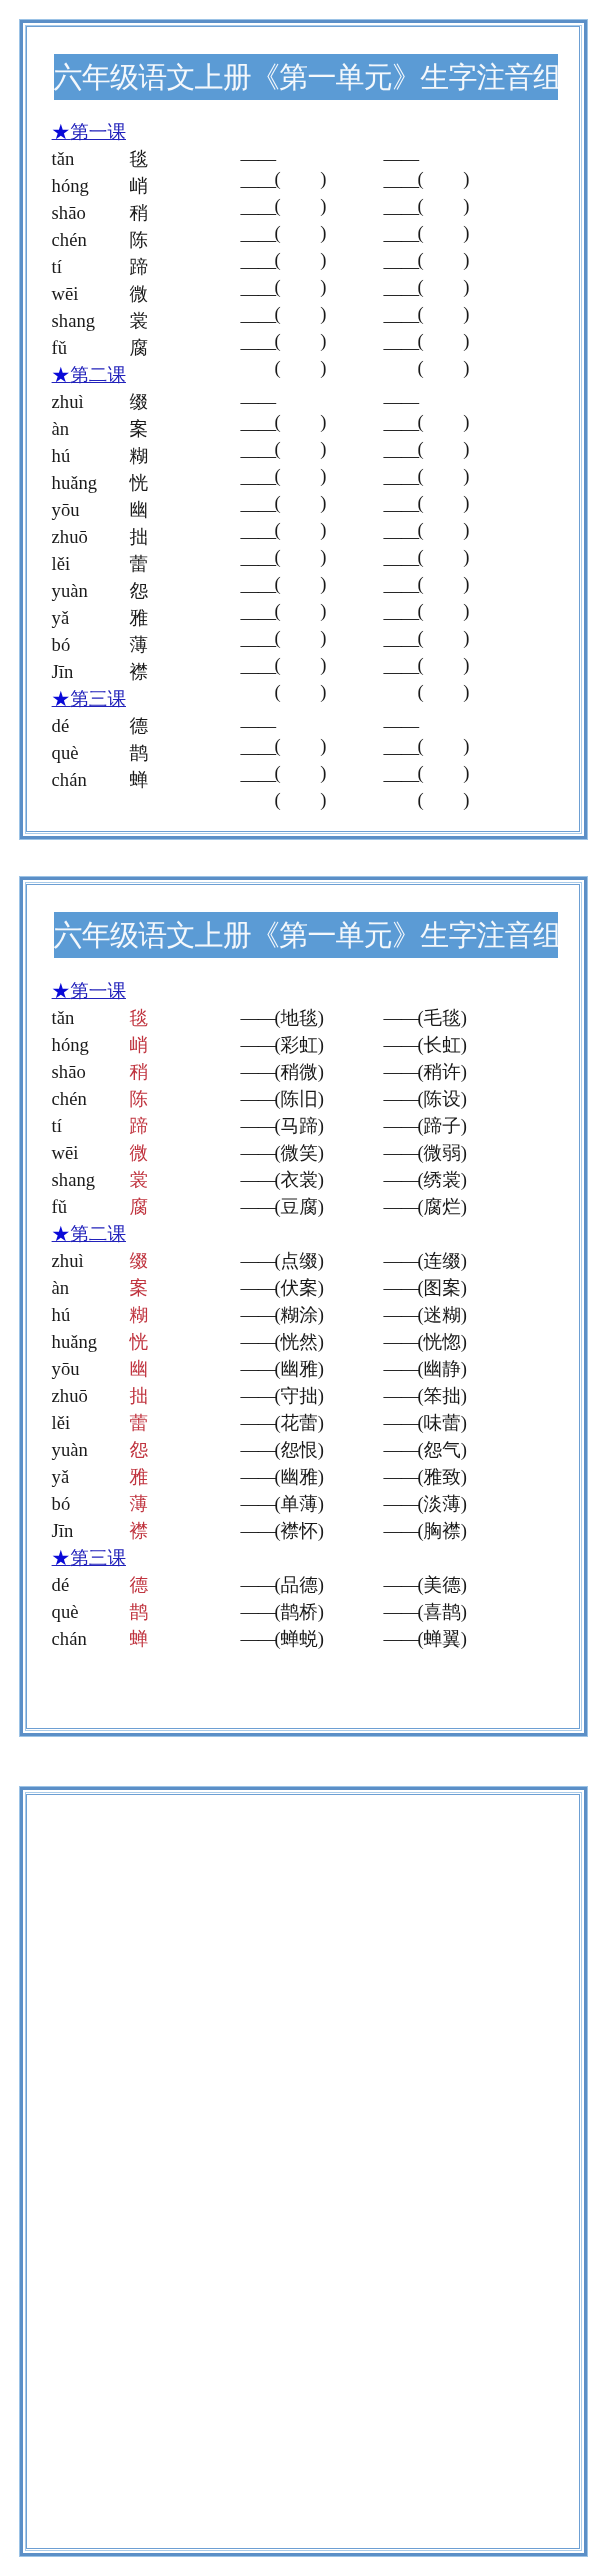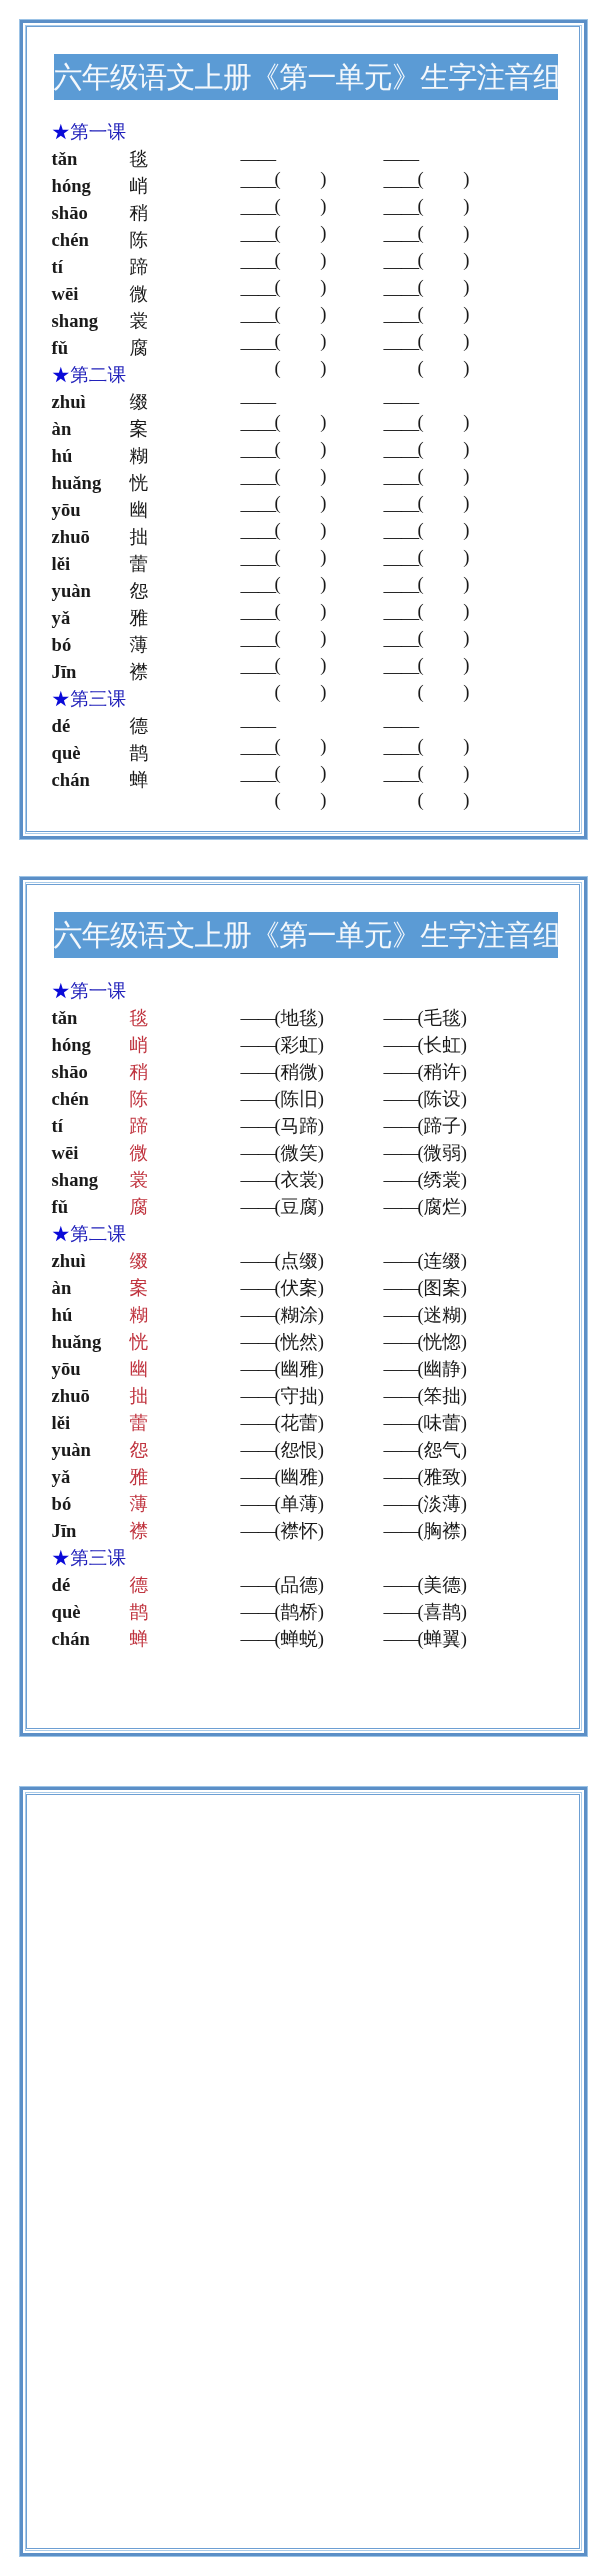--- a/index.html
+++ b/index.html
@@ -8,23 +8,23 @@
   .panel { position:absolute; left:18.6px; width:569px; box-sizing:border-box;
            border:0.8px solid #9cc3e6; background:#fff; }
   .panel .b1 { position:absolute; inset:0; border:3.4px solid #5b8fc7; }
   .panel .b2 { position:absolute; inset:5px; border:0.8px solid #a9cbe9; }
   .panel .b3 { position:absolute; inset:6.7px; border:1.7px solid #6d9fd3; }
   .banner { position:absolute; left:34px; width:504px; height:46px; background:#5b9bd5;
             color:#f4f8fc; font-size:29px; line-height:46px; white-space:nowrap; overflow:hidden;
             letter-spacing:-0.8px; padding-left:0; }
   .content { position:absolute; left:32px; top:98px; width:506px; }
   .line { height:27px; line-height:27px; position:relative; font-size:18.6px; }
-  .section { color:#2222bb; }
+  .section { color:#2222bb;text-decoration:underline; }
   .section .star { color:#0a0ad8; }
-  .py { position:absolute; left:0;font-weight:bold; }
+  .py { position:absolute; left:0; }
   .ch { position:absolute; left:78px; }
   .ch.red { color:#c0343f; }
   .w1 { position:absolute; left:189px; }
   .w2 { position:absolute; left:332px; }
   .dash { letter-spacing:-1.7px; }
   .slot { display:inline-block; width:52px; position:relative; }
   .slot .o { position:absolute; left:0; }
   .slot .c { position:absolute; right:0; }
 </style>
 </head>

